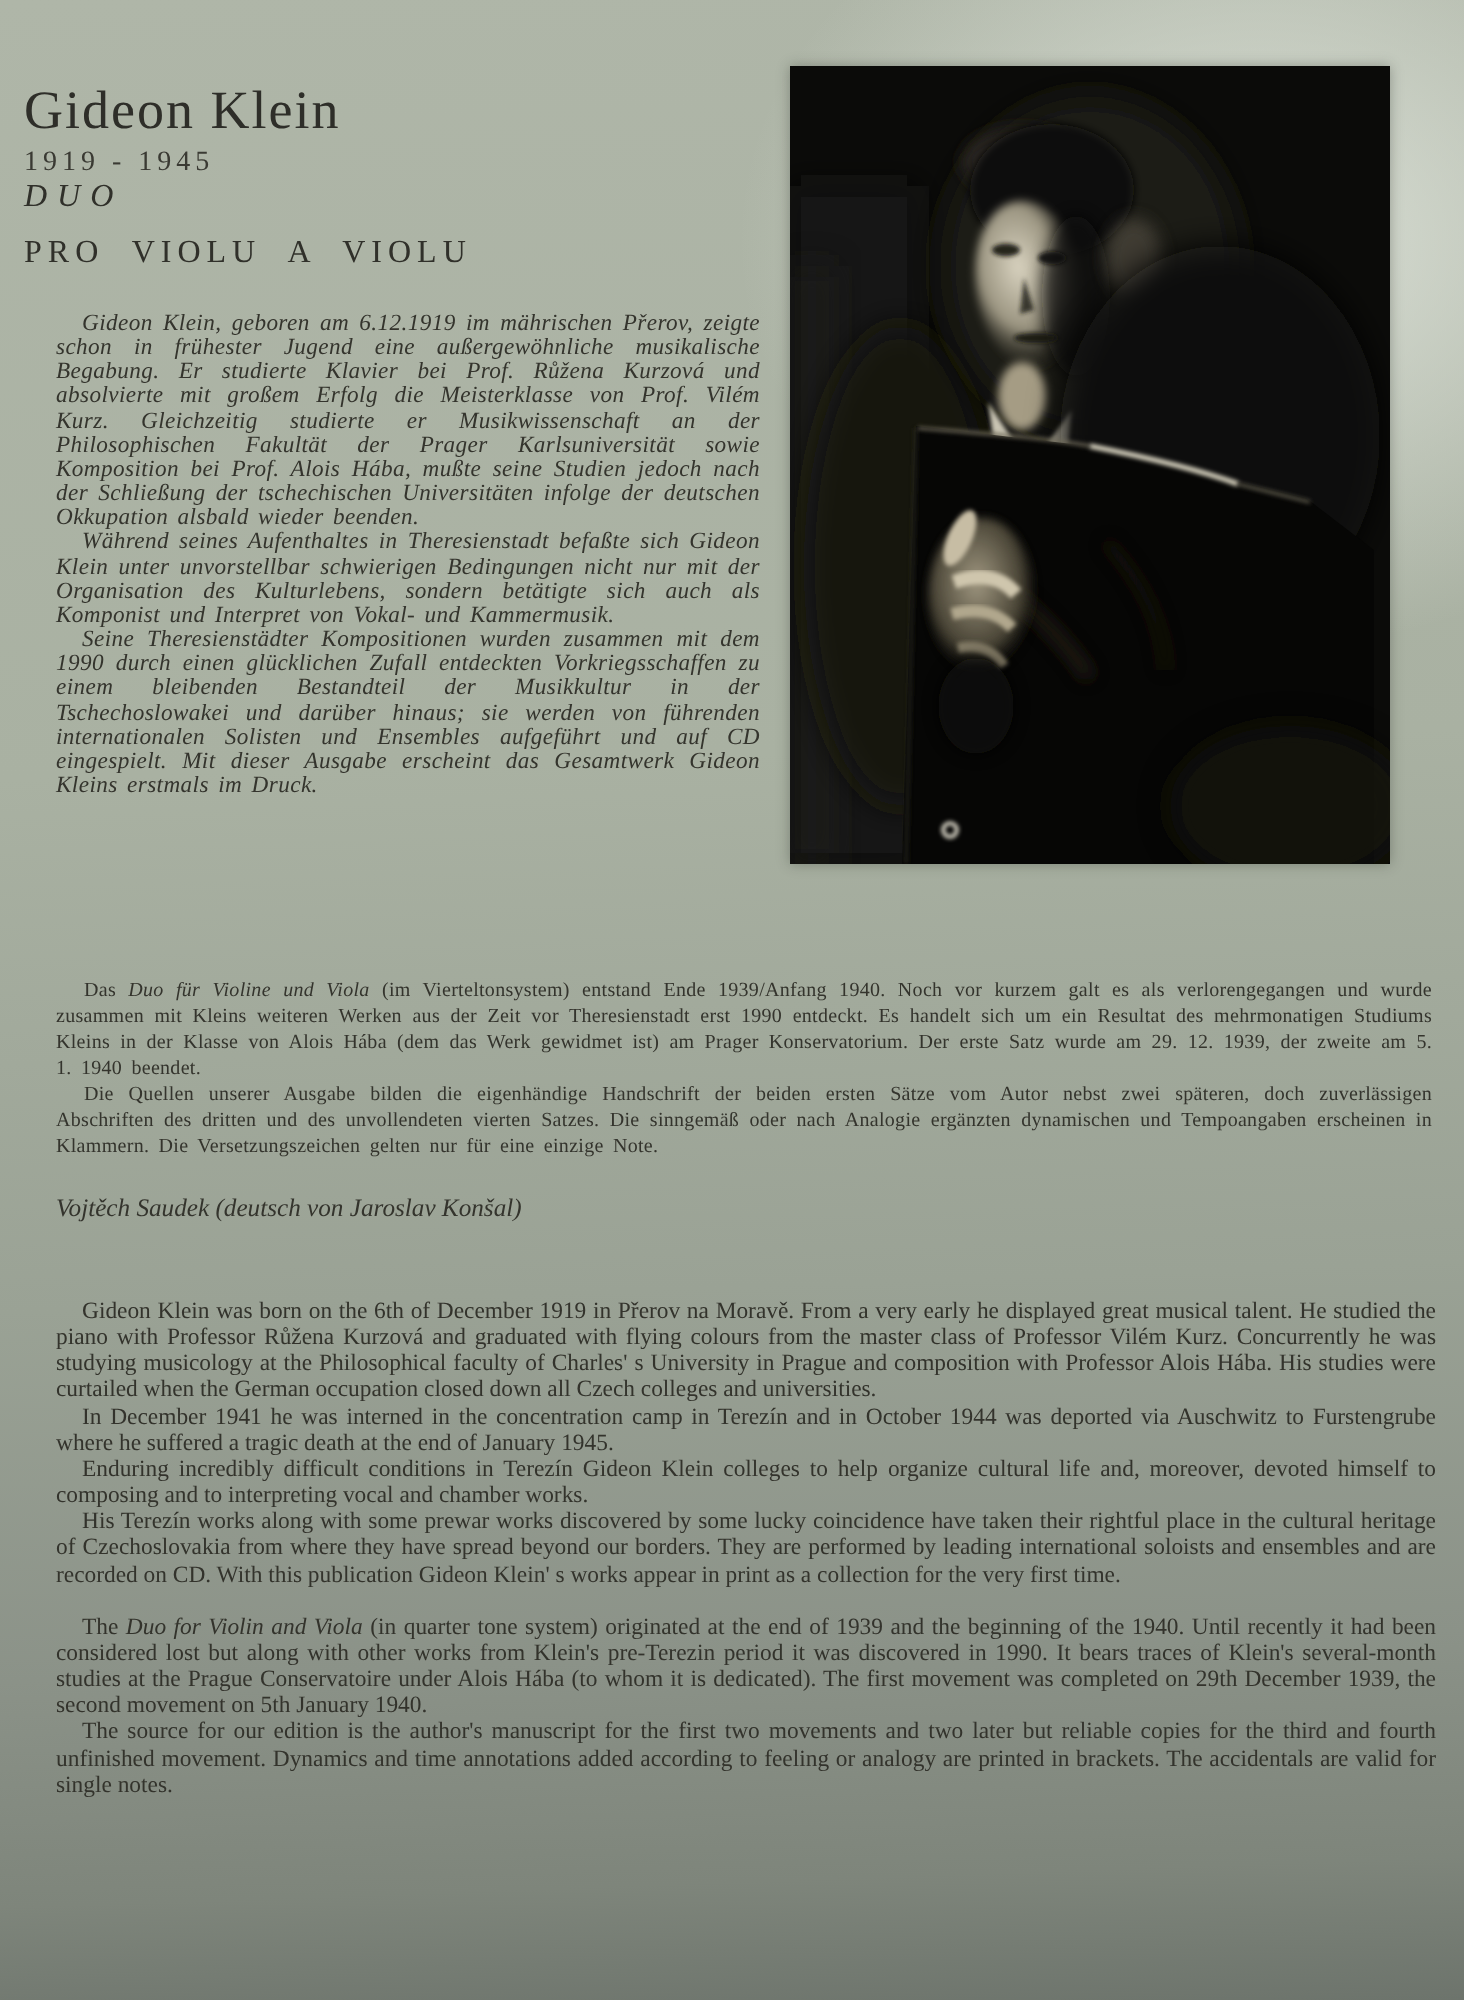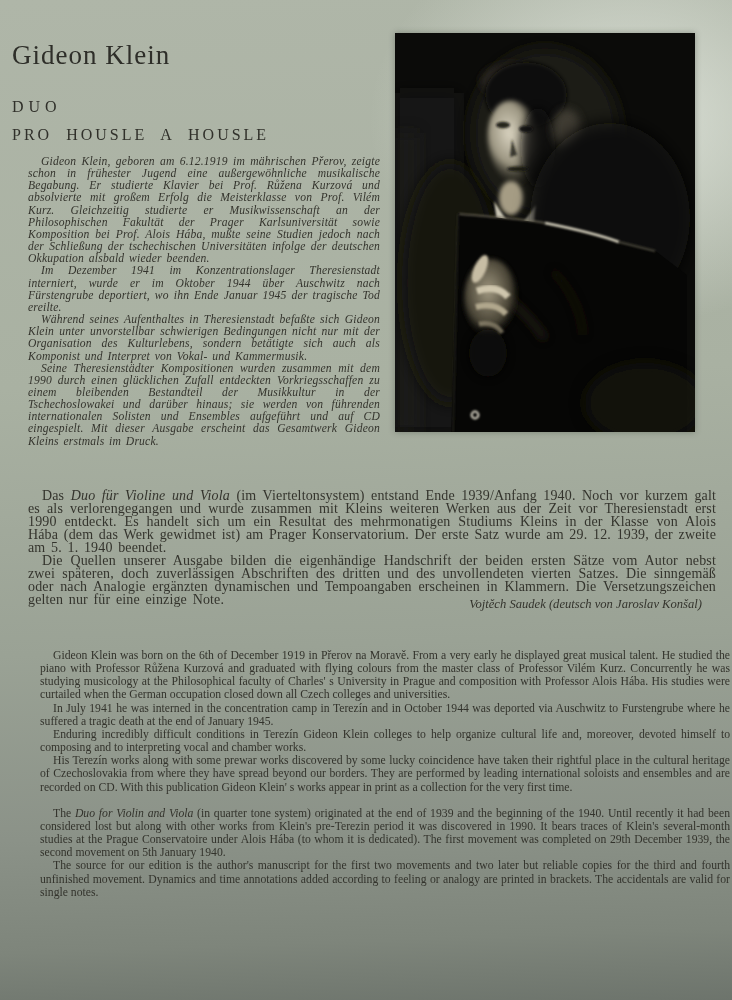--- a/index.html
+++ b/index.html
@@ -9,58 +9,59 @@
     overflow:hidden;
     font-family:"Liberation Serif","DejaVu Serif",serif;
     color:#31312b;
     background:
       radial-gradient(ellipse 420px 330px at 86% 12%, rgba(226,231,222,0.85), rgba(226,231,222,0) 62%),
       linear-gradient(178deg,#afb6a8 0%,#a9b1a2 38%,#9aa295 64%,#8b9288 82%,#7e857b 93%,#6d746c 100%);
   }
   .header{position:absolute;left:12px;top:40px;width:404px;text-align:left;}
   .title{font-size:27px;letter-spacing:1px;color:#2e2e29;}
   .years{font-size:14px;letter-spacing:2.5px;margin-top:3px;color:#3a3a33;}
-  .work1{font-size:16px;letter-spacing:5px;margin-top:27px;color:#30302a;}
+  .work1{font-size:16px;letter-spacing:5px;color:#30302a;font-style:italic;}
   .work2{font-size:16px;letter-spacing:3px;word-spacing:7px;margin-top:10px;color:#30302a;}
 
   .photo{position:absolute;left:395px;top:33px;width:300px;height:399px;
          box-shadow:0 0 6px rgba(40,45,38,0.35);}
   .photo svg{display:block;}
 
   .col-german{position:absolute;left:28px;top:156px;width:352px;
     font-size:11.6px;line-height:12.15px;text-align:justify;
     letter-spacing:0.2px;word-spacing:1.6px;color:#34342d;font-style:italic;}
   .col-german p{margin:0;text-indent:13px;}
 
   .wide-german{position:absolute;left:28px;top:489px;width:688px;
-    font-size:14px;line-height:13.0px;text-align:justify;
+    font-size:10px;line-height:13.0px;text-align:justify;
     letter-spacing:0.15px;word-spacing:2px;color:#34342d;}
   .wide-german p{margin:0;text-indent:14px;}
 
-  .sig{position:absolute;left:28px;width:674px;text-align:right;
+  .sig{position:absolute;left:28px;width:674px;text-align:left;
     font-style:italic;font-size:12.6px;color:#34342d;}
   .sig-german{top:597px;}
   .sig-english{top:922px;}
 
-  .english{position:absolute;left:40px;top:649px;width:690px;
+  .english{position:absolute;left:28px;top:649px;width:690px;
     font-size:11.7px;line-height:13.15px;text-align:justify;color:#33332c;}
   .english p{margin:0;text-indent:13px;}
   .english .group2{margin-top:13px;}
 
   .it{font-style:italic;}
 </style>
 </head>
 <body>
 
 <div class="page">
 
   <div class="header">
     <div class="title">Gideon Klein</div>
+    <div class="years">1919 - 1945</div>
     <div class="work1">DUO</div>
-    <div class="work2">PRO HOUSLE A HOUSLE</div>
+    <div class="work2">PRO VIOLU A VIOLU</div>
   </div>
 
   <div class="photo" role="img" aria-label="Black-and-white portrait of Gideon Klein in a dark suit, looking down at an open music folder he holds">
     <svg width="300" height="399" viewBox="0 0 300 399" xmlns="http://www.w3.org/2000/svg">
       <defs>
         <filter id="b1" x="-40%" y="-40%" width="180%" height="180%">
             <feGaussianBlur stdDeviation="1"></feGaussianBlur>
           </filter>
         <filter id="b2" x="-40%" y="-40%" width="180%" height="180%">
             <feGaussianBlur stdDeviation="2"></feGaussianBlur>
@@ -128,36 +129,35 @@
       <ellipse cx="93" cy="320" rx="19" ry="24" fill="#0b0a07" opacity="0.9" filter="url(#b4)"></ellipse>
 
       <circle cx="80" cy="382" r="3.4" fill="none" stroke="#dcd8c9" stroke-width="2" filter="url(#b1)"></circle>
 
       <ellipse cx="250" cy="370" rx="60" ry="40" fill="#151510" opacity="0.8" filter="url(#b8)"></ellipse>
     </svg>
   </div>
 
   <div class="col-german">
       <p><span>Gideon Klein, geboren am 6.12.1919 im mährischen Přerov, zeigte schon in frühester Jugend eine außergewöhnliche musikalische Begabung. Er studierte Klavier bei Prof. Růžena Kurzová und absolvierte mit großem Erfolg die Meisterklasse von Prof. Vilém Kurz. Gleichzeitig studierte er Musikwissenschaft an der Philosophischen Fakultät der Prager Karlsuniversität sowie Komposition bei Prof. Alois Hába, mußte seine Studien jedoch nach der Schließung der tschechischen Universitäten infolge der deutschen Okkupation alsbald wieder beenden.</span></p>
-      <p><span>Im Dezember 1941 im Konzentrationslager Theresienstadt interniert, wurde er im Oktober 1944 über Auschwitz nach Fürstengrube deportiert, wo ihn Ende Januar 1945 der tragische Tod ereilte.</span></p>
       <p><span>Während seines Aufenthaltes in Theresienstadt befaßte sich Gideon Klein unter unvorstellbar schwierigen Bedingungen nicht nur mit der Organisation des Kulturlebens, sondern betätigte sich auch als Komponist und Interpret von Vokal- und Kammermusik.</span></p>
       <p><span>Seine Theresienstädter Kompositionen wurden zusammen mit dem 1990 durch einen glücklichen Zufall entdeckten Vorkriegsschaffen zu einem bleibenden Bestandteil der Musikkultur in der Tschechoslowakei und darüber hinaus; sie werden von führenden internationalen Solisten und Ensembles aufgeführt und auf CD eingespielt. Mit dieser Ausgabe erscheint das Gesamtwerk Gideon Kleins erstmals im Druck.</span></p>
     </div>
 
   <div class="wide-german">
       <p><span>Das </span><span class="it">Duo für Violine und Viola</span><span> (im Vierteltonsystem) entstand Ende 1939/Anfang 1940. Noch vor kurzem galt es als verlorengegangen und wurde zusammen mit Kleins weiteren Werken aus der Zeit vor Theresienstadt erst 1990 entdeckt. Es handelt sich um ein Resultat des mehrmonatigen Studiums Kleins in der Klasse von Alois Hába (dem das Werk gewidmet ist) am Prager Konservatorium. Der erste Satz wurde am 29. 12. 1939, der zweite am 5. 1. 1940 beendet.</span></p>
       <p><span>Die Quellen unserer Ausgabe bilden die eigenhändige Handschrift der beiden ersten Sätze vom Autor nebst zwei späteren, doch zuverlässigen Abschriften des dritten und des unvollendeten vierten Satzes. Die sinngemäß oder nach Analogie ergänzten dynamischen und Tempoangaben erscheinen in Klammern. Die Versetzungszeichen gelten nur für eine einzige Note.</span></p>
     </div>
 
   <div class="sig sig-german">Vojtěch Saudek (deutsch von Jaroslav Konšal)</div>
 
   <div class="english">
     <div>
         <p><span>Gideon Klein was born on the 6th of December 1919 in Přerov na Moravě. From a very early he displayed great musical talent. He studied the piano with Professor Růžena Kurzová and graduated with flying colours from the master class of Professor Vilém Kurz. Concurrently he was studying musicology at the Philosophical faculty of Charles' s University in Prague and composition with Professor Alois Hába. His studies were curtailed when the German occupation closed down all Czech colleges and universities.</span></p>
-        <p><span>In July 1941 he was interned in the concentration camp in Terezín and in October 1944 was deported via Auschwitz to Furstengrube where he suffered a tragic death at the end of January 1945.</span></p>
+        <p><span>In December 1941 he was interned in the concentration camp in Terezín and in October 1944 was deported via Auschwitz to Furstengrube where he suffered a tragic death at the end of January 1945.</span></p>
         <p><span>Enduring incredibly difficult conditions in Terezín Gideon Klein colleges to help organize cultural life and, moreover, devoted himself to composing and to interpreting vocal and chamber works.</span></p>
         <p><span>His Terezín works along with some prewar works discovered by some lucky coincidence have taken their rightful place in the cultural heritage of Czechoslovakia from where they have spread beyond our borders. They are performed by leading international soloists and ensembles and are recorded on CD. With this publication Gideon Klein' s works appear in print as a collection for the very first time.</span></p>
       </div>
     <div class="group2">
         <p><span>The </span><span class="it">Duo for Violin and Viola</span><span> (in quarter tone system) originated at the end of 1939 and the beginning of the 1940. Until recently it had been considered lost but along with other works from Klein's pre-Terezin period it was discovered in 1990. It bears traces of Klein's several-month studies at the Prague Conservatoire under Alois Hába (to whom it is dedicated). The first movement was completed on 29th December 1939, the second movement on 5th January 1940.</span></p>
         <p><span>The source for our edition is the author's manuscript for the first two movements and two later but reliable copies for the third and fourth unfinished movement. Dynamics and time annotations added according to feeling or analogy are printed in brackets. The accidentals are valid for single notes.</span></p>
       </div>
   </div>
 
 

